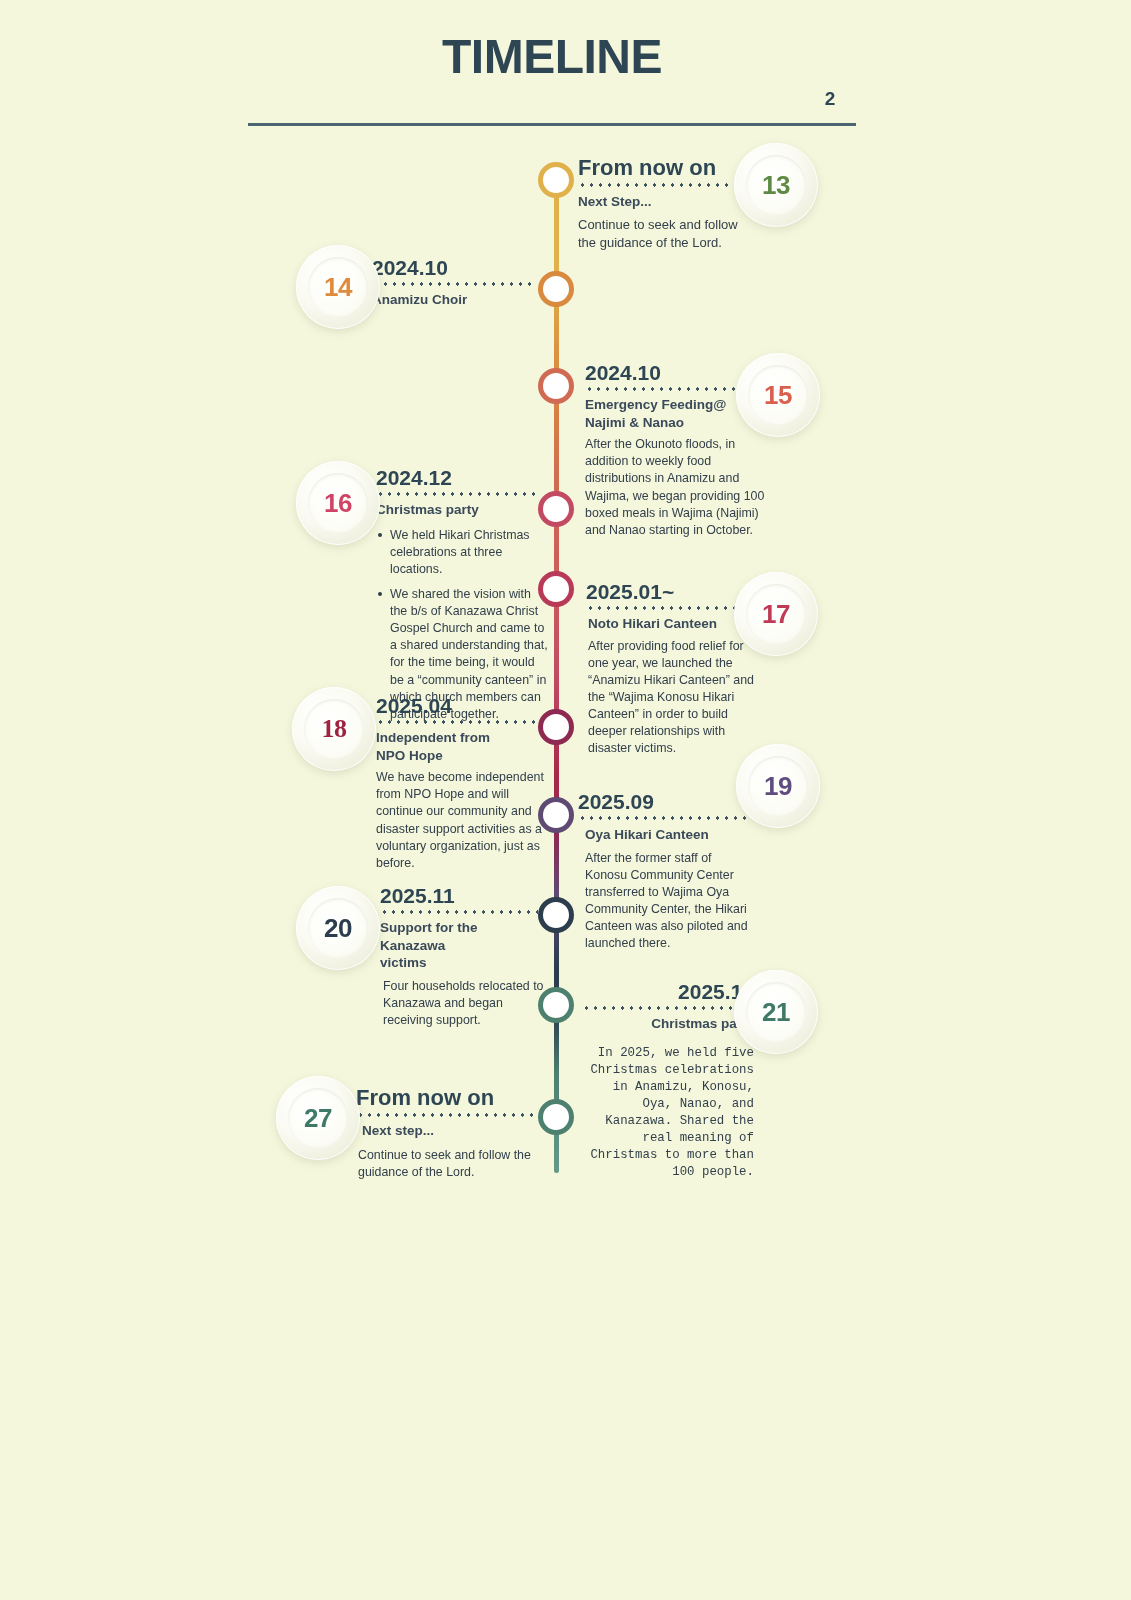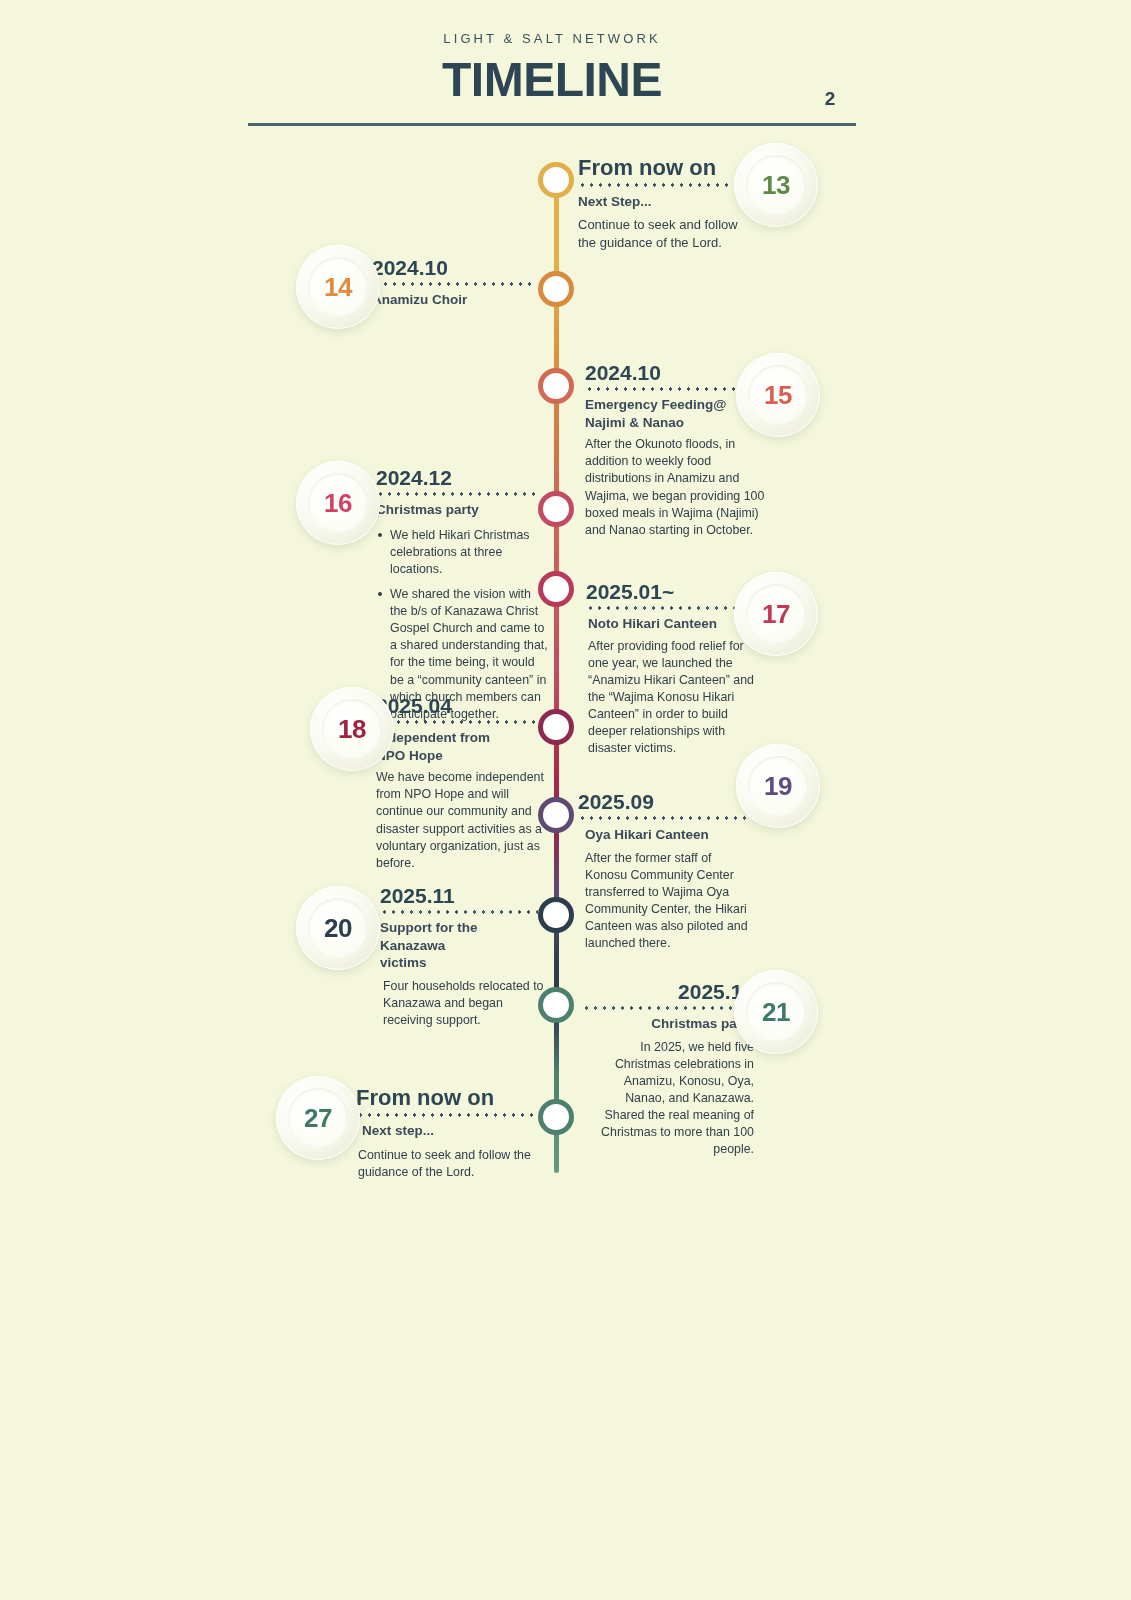--- a/index.html
+++ b/index.html
@@ -191,21 +191,20 @@
     font-weight: 800;
     letter-spacing: -0.5px;
   }
 </style>
 </head>
 <body>
 
 <div id="page">
 
   <div id="header">
-    <div id="eyebrow">LIGHT &amp; SALT NETWORK</div>
     <div id="main-title">TIMELINE</div>
   </div>
   <div id="page-number">2</div>
   <div id="header-rule"></div>
 
   <div id="spine"></div>
 
   <div class="node" style="top:162px; border-color:#e0b14a;"></div>
   <div class="badge" style="left:734px; top:143px;">
     <span class="badge-num" style="color:#5f8a45;">13</span>
@@ -257,21 +256,21 @@
     <span class="badge-num" style="color:#c03a55;text-align:right;">17</span>
   </div>
   <div class="entry right" style="top:580px; left:586px; width:175px;">
     <div class="date">2025.01~</div>
     <div class="dotline" style="width:160px;"></div>
     <div class="subtitle" style="margin-top:4px; padding-left:2px;">Noto Hikari Canteen</div>
     <div class="body-text" style="margin-top:5px; padding-left:2px;">After providing food relief for one year, we launched the “Anamizu Hikari Canteen” and the “Wajima Konosu Hikari Canteen” in order to build deeper relationships with disaster victims.</div>
   </div>
 
   <div class="node" style="top:709px; border-color:#8e2a52;"></div>
-  <div class="badge" style="left:310px; top:687px;">
+  <div class="badge" style="left:292px; top:687px;font-family:Liberation Serif, serif;">
     <span class="badge-num" style="color:#9e2340;">18</span>
   </div>
   <div class="entry left" style="top:694px; left:376px; width:172px;">
     <div class="date">2025.04</div>
     <div class="dotline" style="width:160px;"></div>
     <div class="subtitle" style="margin-top:4px; width:130px;">Independent from NPO Hope</div>
     <div class="body-text" style="margin-top:4px;">We have become independent from NPO Hope and will continue our community and disaster support activities as a voluntary organization, just as before.</div>
   </div>
 
   <div class="node" style="top:797px; border-color:#5e4a72;"></div>
@@ -297,21 +296,21 @@
   </div>
 
   <div class="node" style="top:987px; border-color:#4e8070;"></div>
   <div class="badge" style="left:734px; top:970px;">
     <span class="badge-num" style="color:#3f7a68;">21</span>
   </div>
   <div class="entry right" style="top:980px; left:582px; width:172px;text-align:right;">
     <div class="date">2025.12</div>
     <div class="dotline" style="width:165px;"></div>
     <div class="subtitle" style="margin-top:5px; padding-left:4px;">Christmas party</div>
-    <div class="body-text" style="margin-top:6px; padding-left:4px;">In 2025, we held five Christmas celebrations in Anamizu, Konosu, Oya, Nanao, and Kanazawa. Shared the real meaning of Christmas to more than 100 people.</div>
+    <div class="body-text" style="margin-top:12px; padding-left:4px;font-family:Liberation Mono, monospace;">In 2025, we held five Christmas celebrations in Anamizu, Konosu, Oya, Nanao, and Kanazawa. Shared the real meaning of Christmas to more than 100 people.</div>
   </div>
 
   <div class="node" style="top:1099px; border-color:#4e8070;"></div>
   <div class="badge" style="left:276px; top:1076px;">
     <span class="badge-num" style="color:#3f7a68;">27</span>
   </div>
   <div class="entry left" style="top:1086px; left:356px; width:178px;">
     <div class="date big">From now on</div>
     <div class="dotline" style="width:178px;"></div>
     <div class="subtitle" style="margin-top:5px; padding-left:6px;">Next step...</div>

